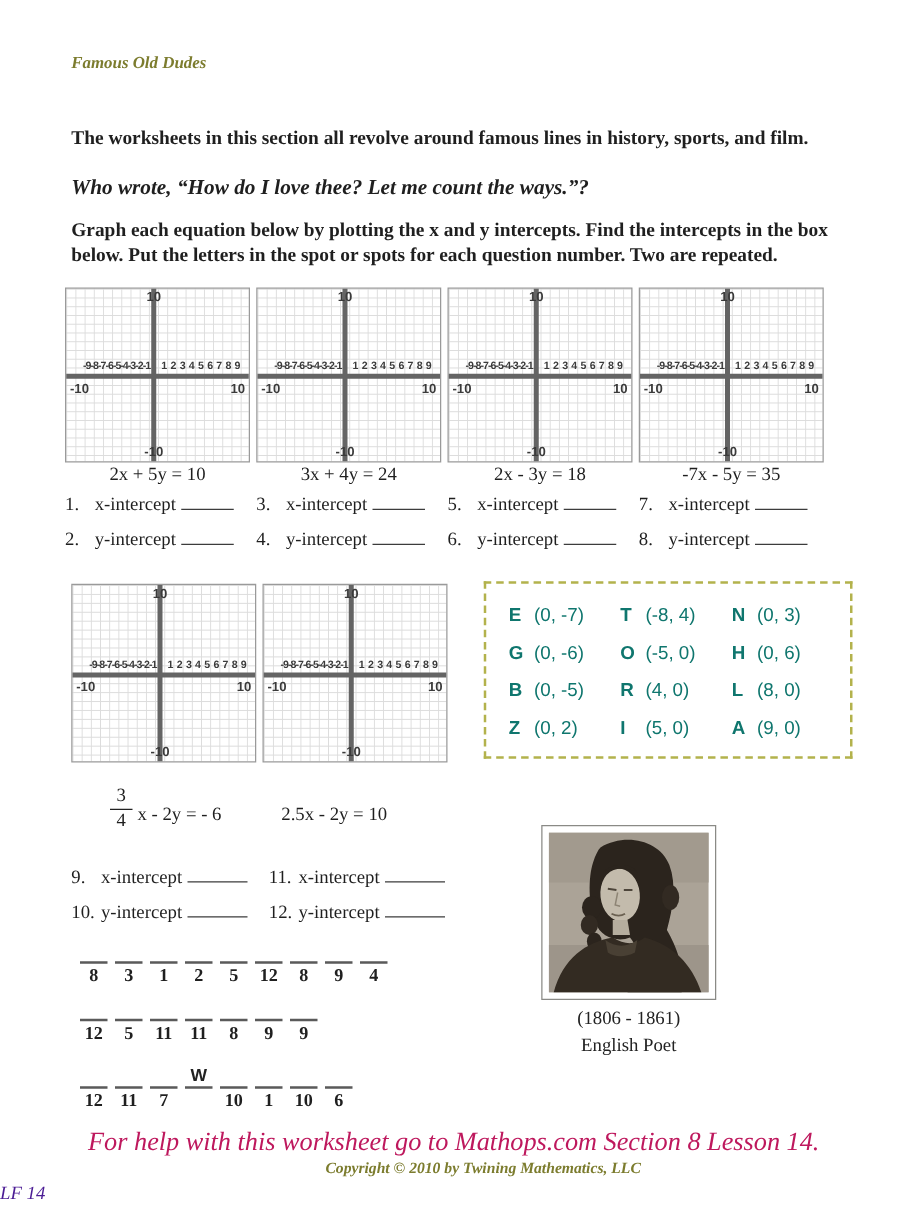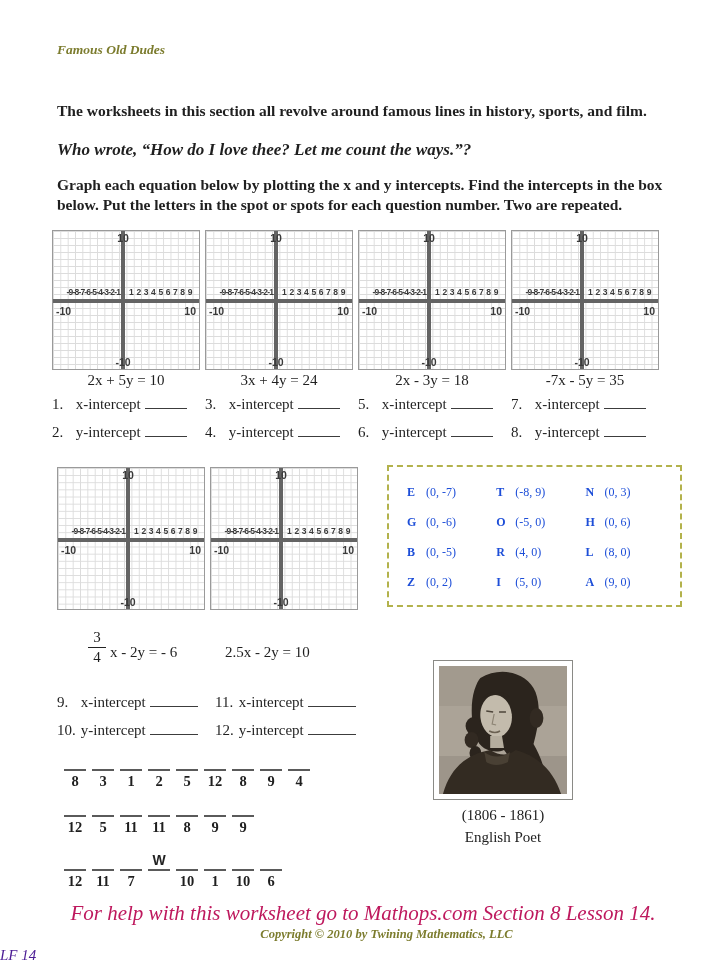--- a/index.html
+++ b/index.html
@@ -47,21 +47,21 @@
   .qcol .qline { margin-bottom:11px; white-space:nowrap; }
   .qnum { display:inline-block; min-width:20px; }
   .qblank { display:inline-block; width:42px; border-bottom:1.6px solid #3c3c3c; height:12px; margin-left:4px; }
 
   
   .letterbox {
     width:295px; height:142px; border:2px dashed #b3b24c;
     padding:10px 18px 8px 18px;
     display:grid; grid-template-columns:1.05fr 1.05fr 0.9fr; grid-auto-rows:1fr;
     align-items:center;
-    font-family:Liberation Serif, serif; font-size:12px; color:#1d4ed8;
+    font-family:Liberation Sans, sans-serif; font-size:15px; color:#0f766e;
   }
   .lb-cell { white-space:nowrap; }
   .lb-letter { font-weight:bold; display:inline-block; min-width:16px; }
 
   
   .frac { display:inline-block; text-align:center; font-size:15px; width:18px; vertical-align:middle; }
   .frac .bar { border-top:1.5px solid #222; margin:1px 0; }
   .eqtext { font-size:15px; }
 
   
@@ -185,21 +185,21 @@
       <span class="glbl gl-bottom">-10</span>
       <span class="glbl gl-left">-10</span>
       <span class="glbl gl-right">10</span>
       <span class="glbl gl-neg">-9-8-7-6-5-4-3-2-1</span>
       <span class="glbl gl-pos">123456789</span>
     </div>
   </div>
 
   <div class="abs letterbox" style="left:387px; top:453px;">
     <div class="lb-cell"><span class="lb-letter">E</span> <span>(0, -7)</span></div>
-    <div class="lb-cell"><span class="lb-letter">T</span> <span>(-8, 9)</span></div>
+    <div class="lb-cell"><span class="lb-letter">T</span> <span>(-8, 4)</span></div>
     <div class="lb-cell"><span class="lb-letter">N</span> <span>(0, 3)</span></div>
     <div class="lb-cell"><span class="lb-letter">G</span> <span>(0, -6)</span></div>
     <div class="lb-cell"><span class="lb-letter">O</span> <span>(-5, 0)</span></div>
     <div class="lb-cell"><span class="lb-letter">H</span> <span>(0, 6)</span></div>
     <div class="lb-cell"><span class="lb-letter">B</span> <span>(0, -5)</span></div>
     <div class="lb-cell"><span class="lb-letter">R</span> <span>(4, 0)</span></div>
     <div class="lb-cell"><span class="lb-letter">L</span> <span>(8, 0)</span></div>
     <div class="lb-cell"><span class="lb-letter">Z</span> <span>(0, 2)</span></div>
     <div class="lb-cell"><span class="lb-letter">I</span> <span>(5, 0)</span></div>
     <div class="lb-cell"><span class="lb-letter">A</span> <span>(9, 0)</span></div>

